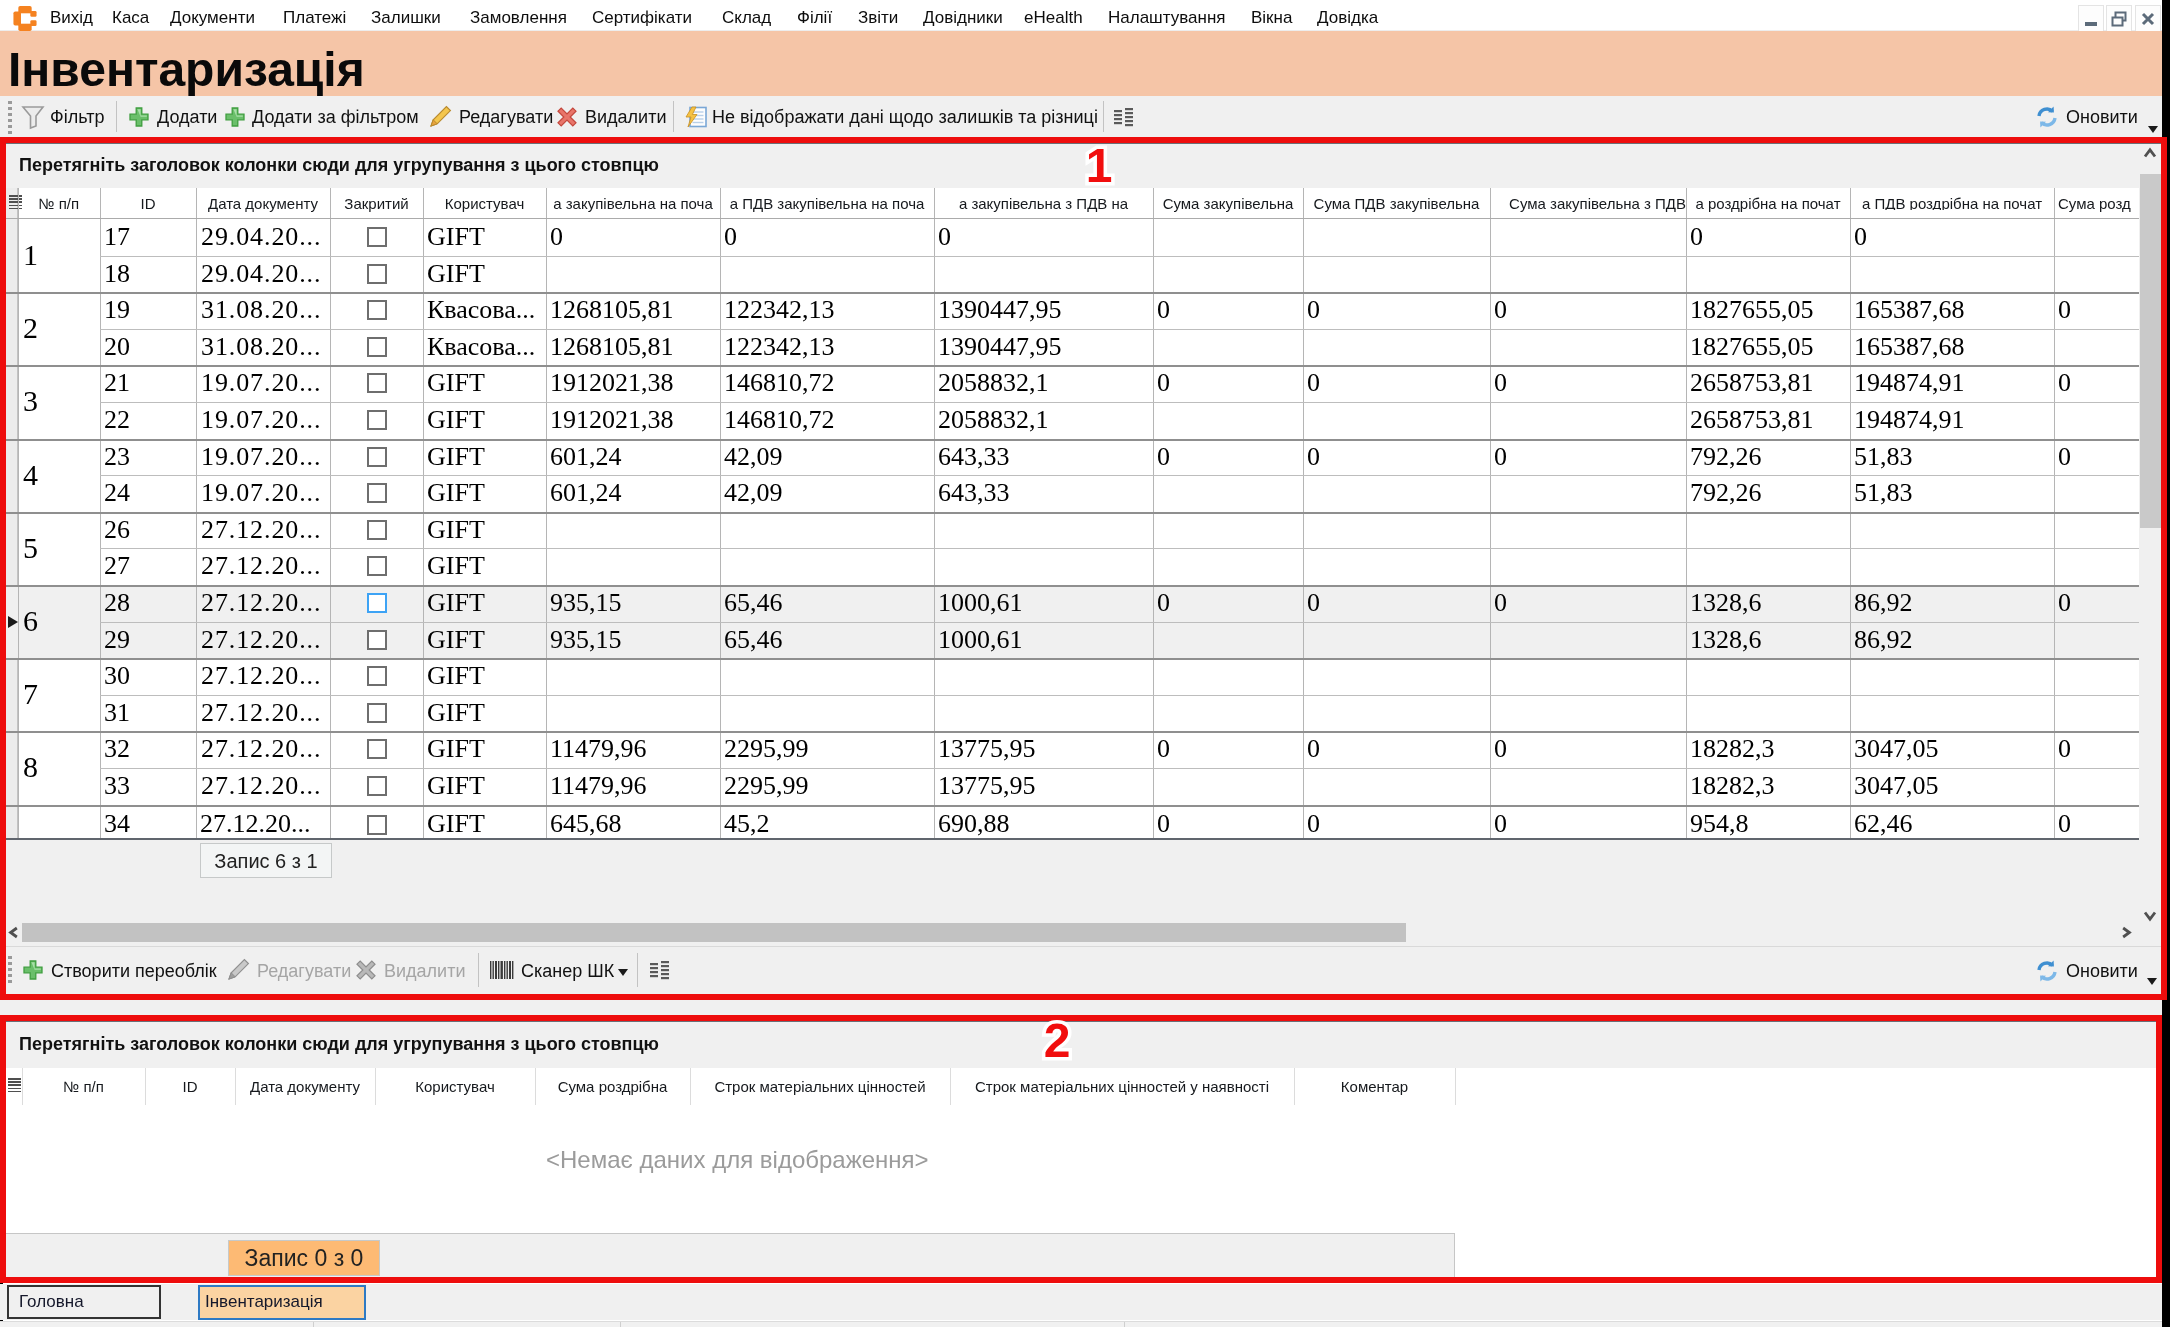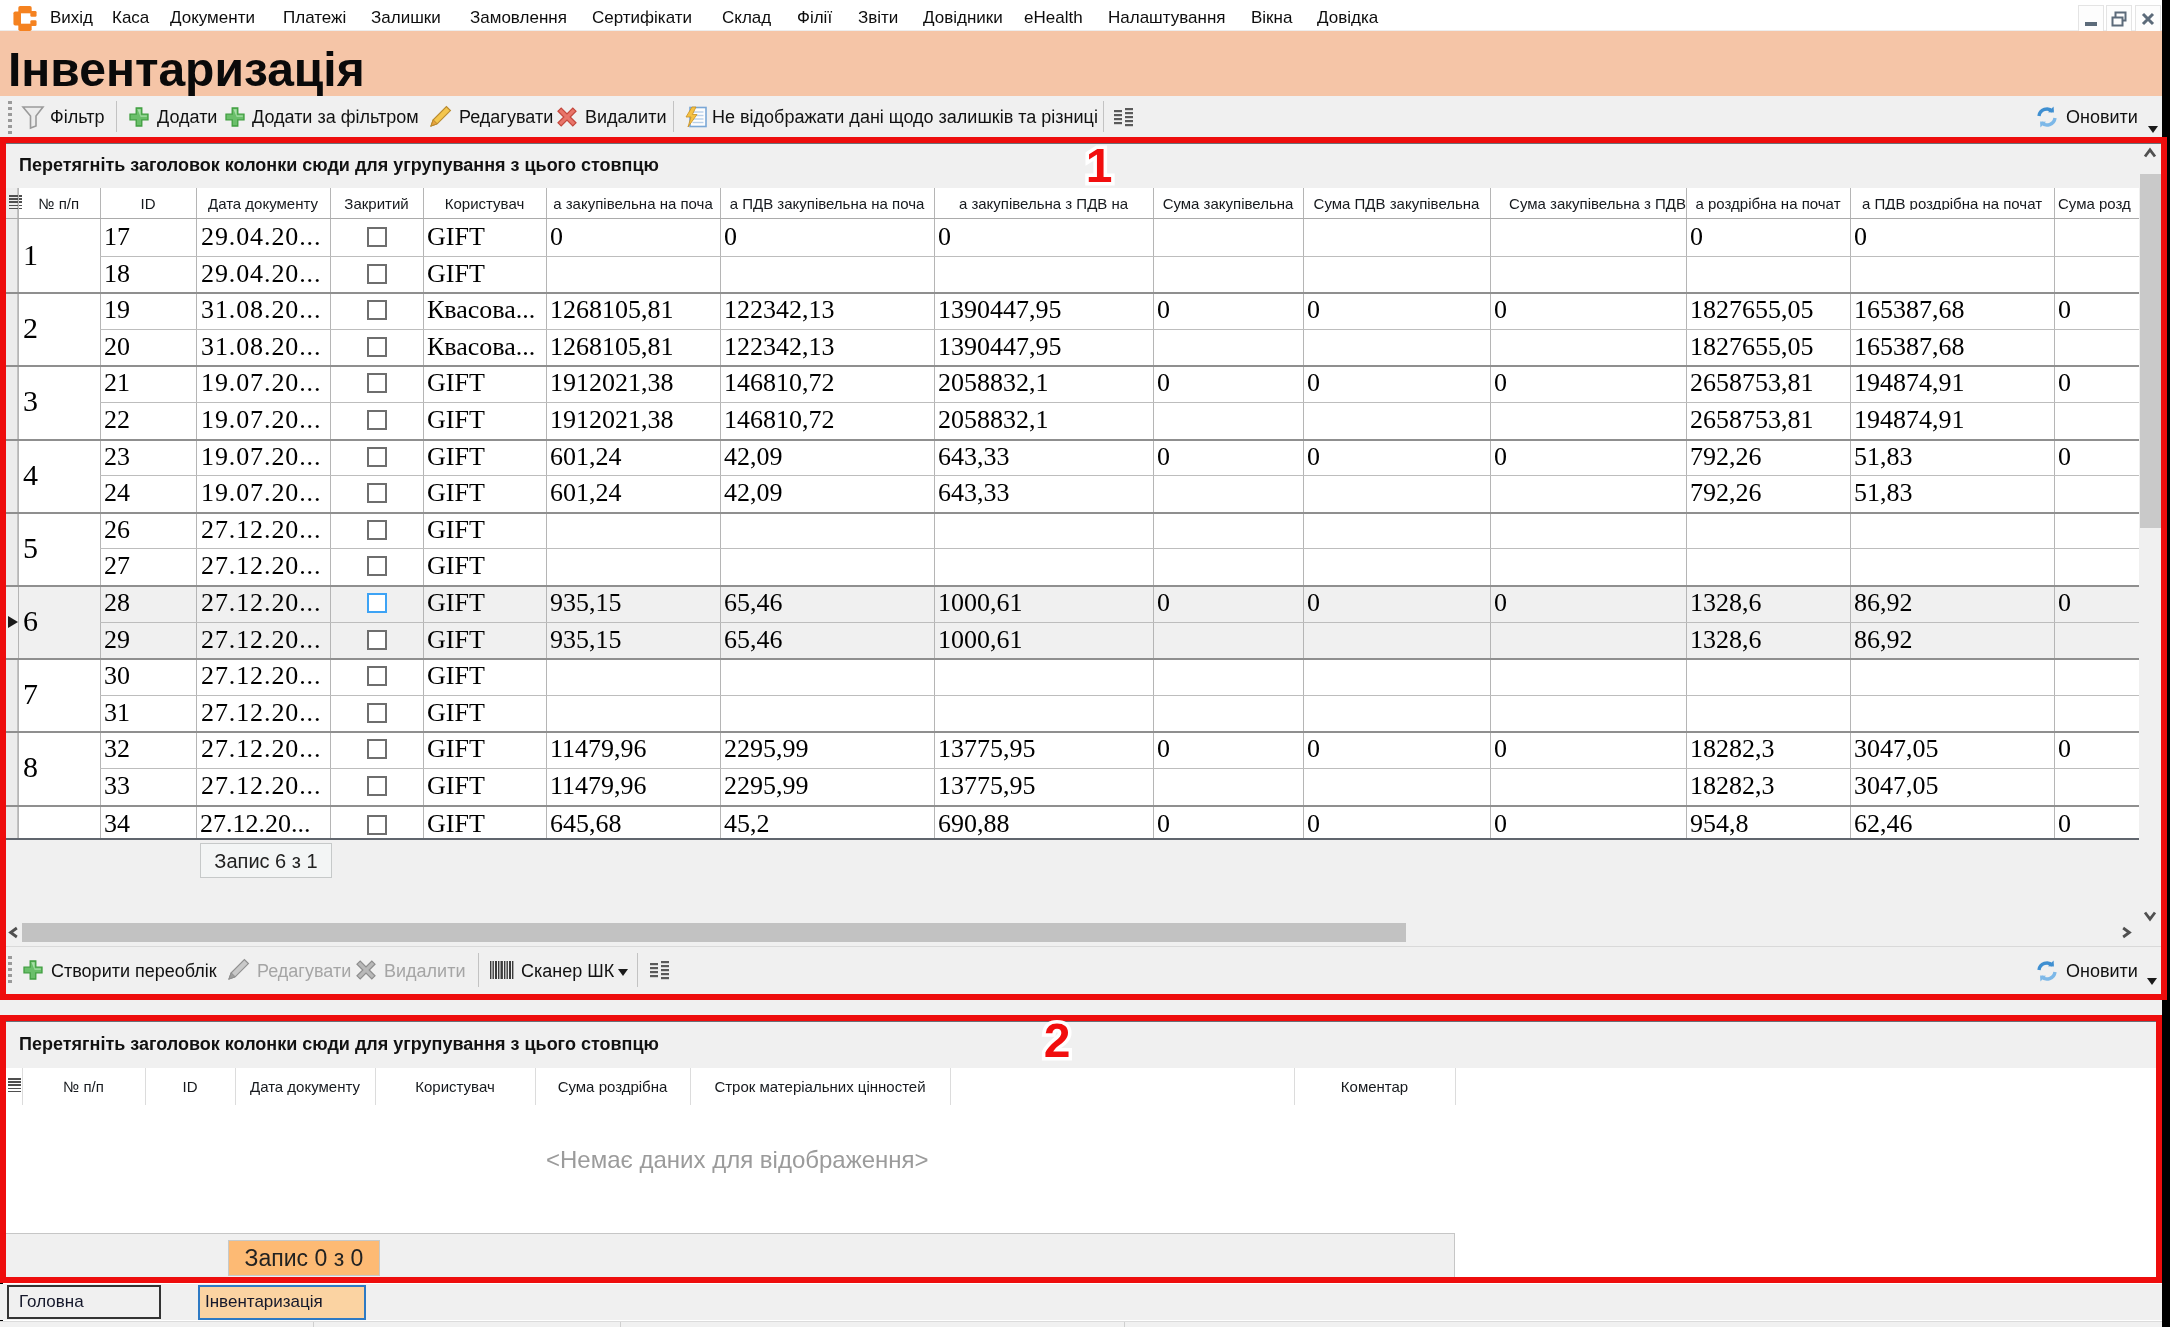--- a/index.html
+++ b/index.html
@@ -404,20 +404,21 @@
 <div style="position:absolute;left:6px;top:1021px;width:2150px;height:1px;background:#6a6f77;"></div>
 <div style="position:absolute;left:6px;top:1022px;width:2150px;height:46px;background:#f0f0f0;"></div>
 <div style="position:absolute;left:19px;top:1034px;font-size:18px;font-weight:bold;color:#111;">Перетягніть заголовок колонки сюди для угрупування з цього стовпцю</div>
 <div style="position:absolute;left:8px;top:1078px;width:13px;height:14px;background:repeating-linear-gradient(to bottom,#4f4f4f 0 1.6px,transparent 1.6px 3.2px);"></div>
 <div style="position:absolute;left:22px;top:1068px;width:123px;height:37px;font-size:15px;color:#16191d;line-height:37px;text-align:center;overflow:hidden;">№ п/п</div>
 <div style="position:absolute;left:145px;top:1068px;width:90px;height:37px;font-size:15px;color:#16191d;line-height:37px;text-align:center;overflow:hidden;">ID</div>
 <div style="position:absolute;left:235px;top:1068px;width:140px;height:37px;font-size:15px;color:#16191d;line-height:37px;text-align:center;overflow:hidden;">Дата документу</div>
 <div style="position:absolute;left:375px;top:1068px;width:160px;height:37px;font-size:15px;color:#16191d;line-height:37px;text-align:center;overflow:hidden;">Користувач</div>
 <div style="position:absolute;left:535px;top:1068px;width:155px;height:37px;font-size:15px;color:#16191d;line-height:37px;text-align:center;overflow:hidden;">Сума роздрібна</div>
 <div style="position:absolute;left:690px;top:1068px;width:260px;height:37px;font-size:15px;color:#16191d;line-height:37px;text-align:center;overflow:hidden;">Строк матеріальних цінностей</div>
+<div style="position:absolute;left:950px;top:1068px;width:344px;height:37px;font-size:15px;color:#16191d;line-height:37px;text-align:center;overflow:hidden;">Строк матеріальних цінностей у наявності</div>
 <div style="position:absolute;left:1294px;top:1068px;width:161px;height:37px;font-size:15px;color:#16191d;line-height:37px;text-align:center;overflow:hidden;">Коментар</div>
 <div style="position:absolute;left:22px;top:1068px;width:1px;height:37px;background:#dcdcdc;"></div>
 <div style="position:absolute;left:145px;top:1068px;width:1px;height:37px;background:#dcdcdc;"></div>
 <div style="position:absolute;left:235px;top:1068px;width:1px;height:37px;background:#dcdcdc;"></div>
 <div style="position:absolute;left:375px;top:1068px;width:1px;height:37px;background:#dcdcdc;"></div>
 <div style="position:absolute;left:535px;top:1068px;width:1px;height:37px;background:#dcdcdc;"></div>
 <div style="position:absolute;left:690px;top:1068px;width:1px;height:37px;background:#dcdcdc;"></div>
 <div style="position:absolute;left:950px;top:1068px;width:1px;height:37px;background:#dcdcdc;"></div>
 <div style="position:absolute;left:1294px;top:1068px;width:1px;height:37px;background:#dcdcdc;"></div>
 <div style="position:absolute;left:1455px;top:1068px;width:1px;height:37px;background:#dcdcdc;"></div>

